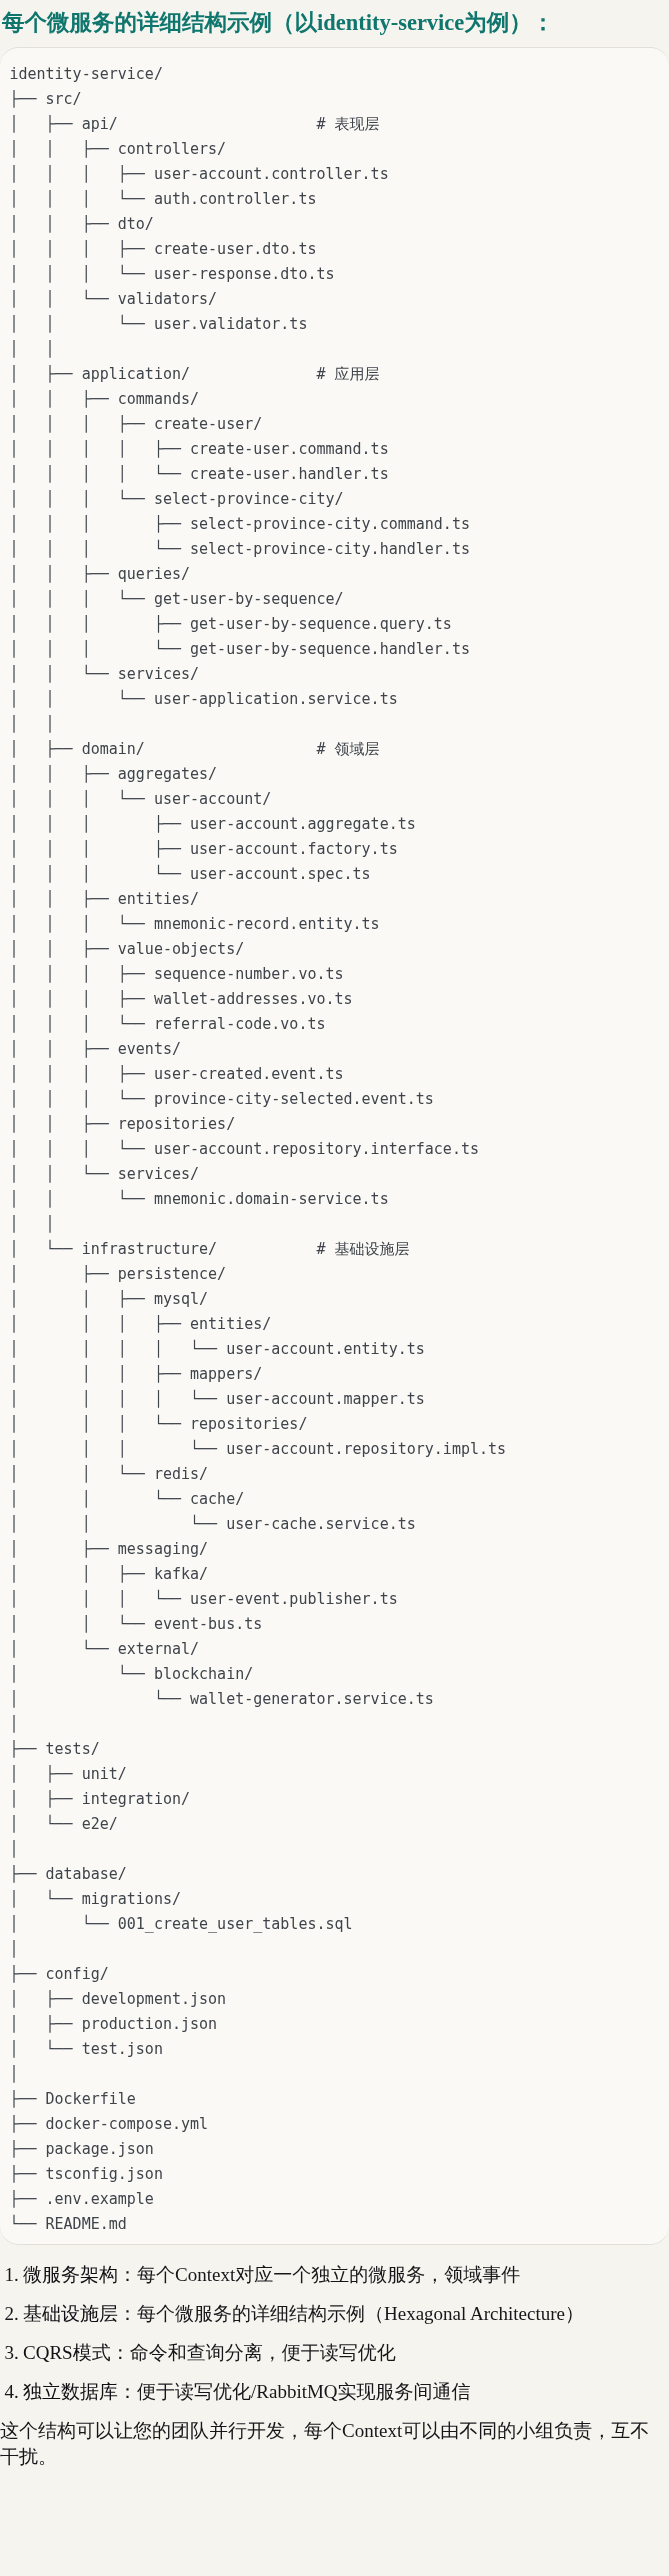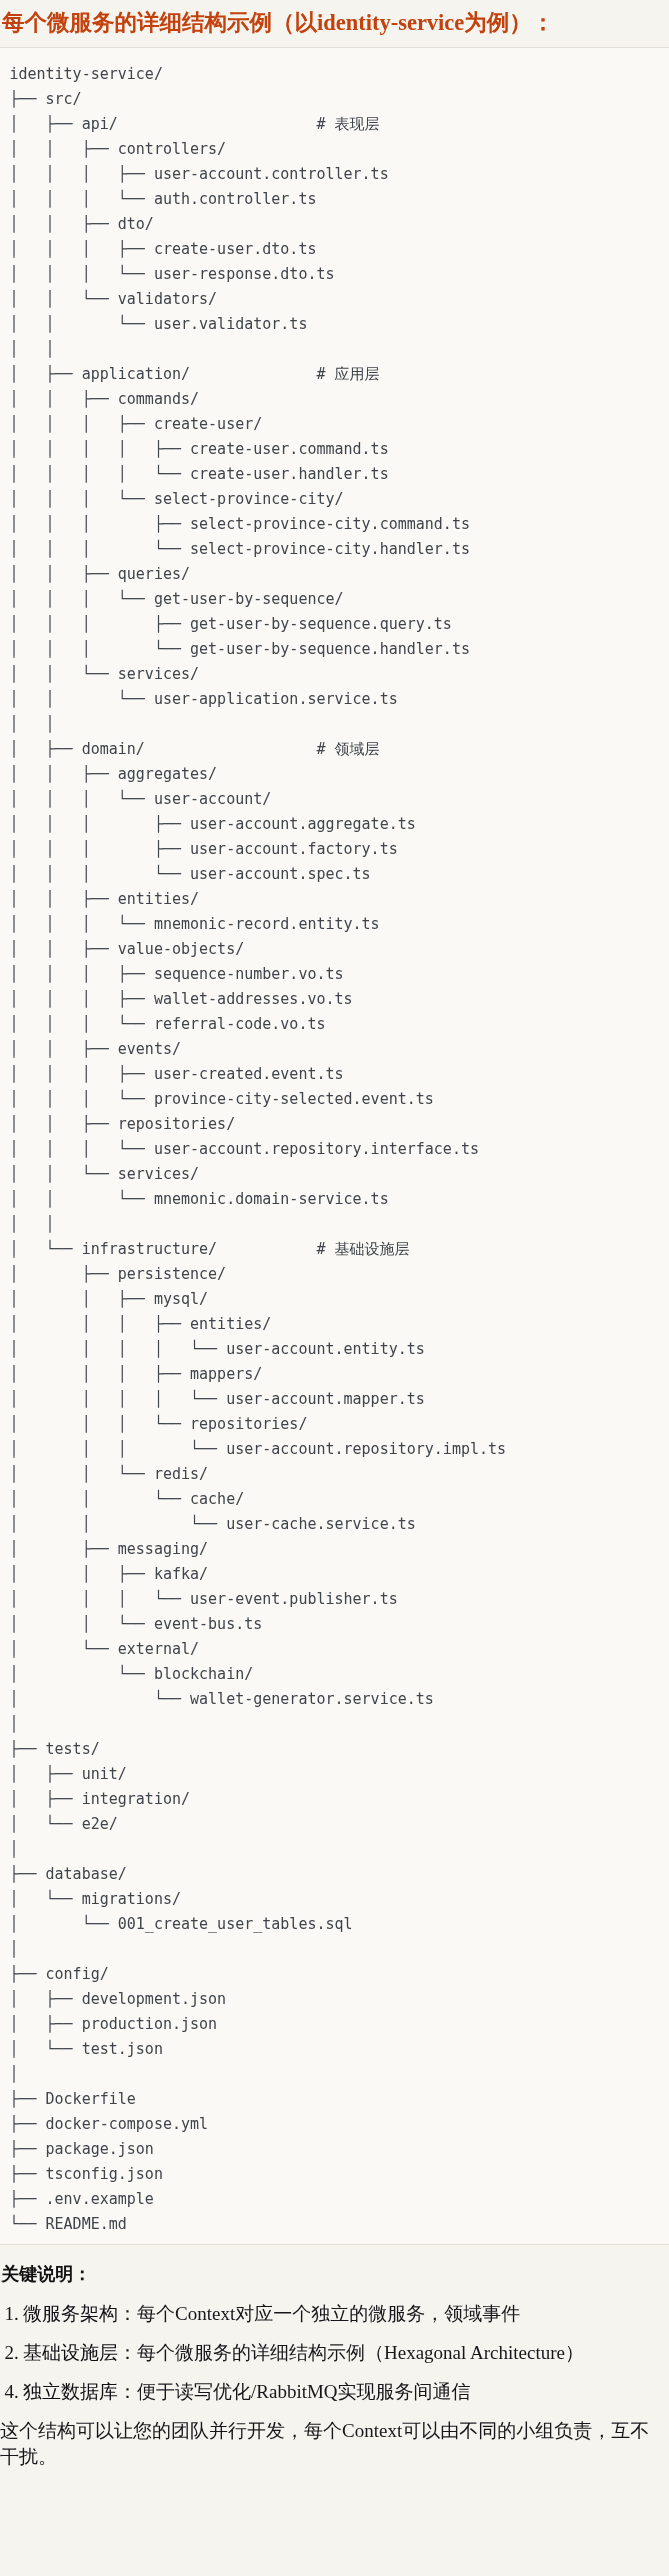--- a/index.html
+++ b/index.html
@@ -10,31 +10,32 @@
     background: #F6F4EF;
     color: #17171A;
     font-family: "Liberation Serif", serif;
     padding-bottom: 8.8px;
     overflow-x: hidden;
   }
   .doc-title {
     font-size: 22.5px;
     line-height: 29px;
     font-weight: 700;
-    color: #c2410c;
+    color: #0f766e;
     margin: 8.1px 3.8px 0 1.9px;
     letter-spacing: 0;
   }
   .code-block {
     margin-top: 10px;
     background: #FAF9F6;
     border-top: 0.6px solid #E1DFD8;
     border-bottom: 0.6px solid #E1DFD8;
     padding: 13.8px 5px 7.5px 9.4px;
     width: 669px;
+    border-radius: 19px;
   }
   .code-block pre {
     margin: 0;
     font-family: "DejaVu Sans Mono", monospace;
     font-size: 15px;
     line-height: 25px;
     color: #3F444B;
     white-space: pre;
   }
   .notes {
@@ -161,25 +162,25 @@
 │
 ├── Dockerfile
 ├── docker-compose.yml
 ├── package.json
 ├── tsconfig.json
 ├── .env.example
 └── README.md</pre>
   </div>
 
   <div class="notes">
-    <h4 class="notes-heading">关键说明：</h4>
 
     <ol class="notes-list" id="notes-list">
         <li><span class="num">1.</span><strong>微服务架构</strong><span>：每个Context对应一个独立的微服务，领域事件</span></li>
         <li><span class="num">2.</span><strong>基础设施层</strong><span>：每个微服务的详细结构示例（Hexagonal Architecture）</span></li>
+        <li><span class="num">3.</span><strong>CQRS模式</strong><span>：命令和查询分离，便于读写优化</span></li>
         <li><span class="num">4.</span><strong>独立数据库</strong><span>：便于读写优化/RabbitMQ实现服务间通信</span></li>
       </ol>
 
     <p class="closing">这个结构可以让您的团队并行开发，每个Context可以由不同的小组负责，互不干扰。</p>
   </div>
 
 </div>
 
 
 </body></html>

